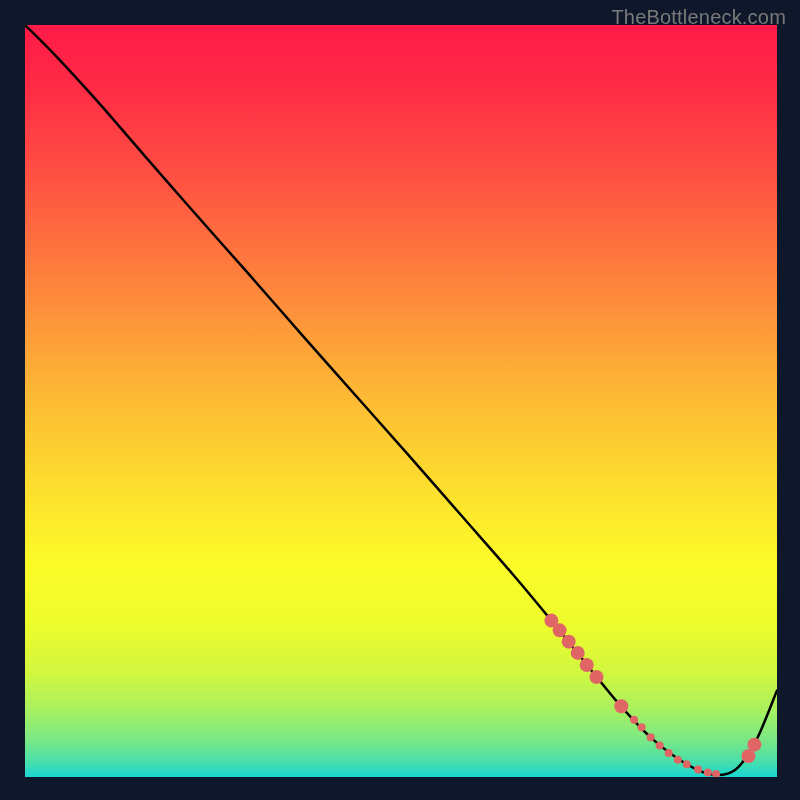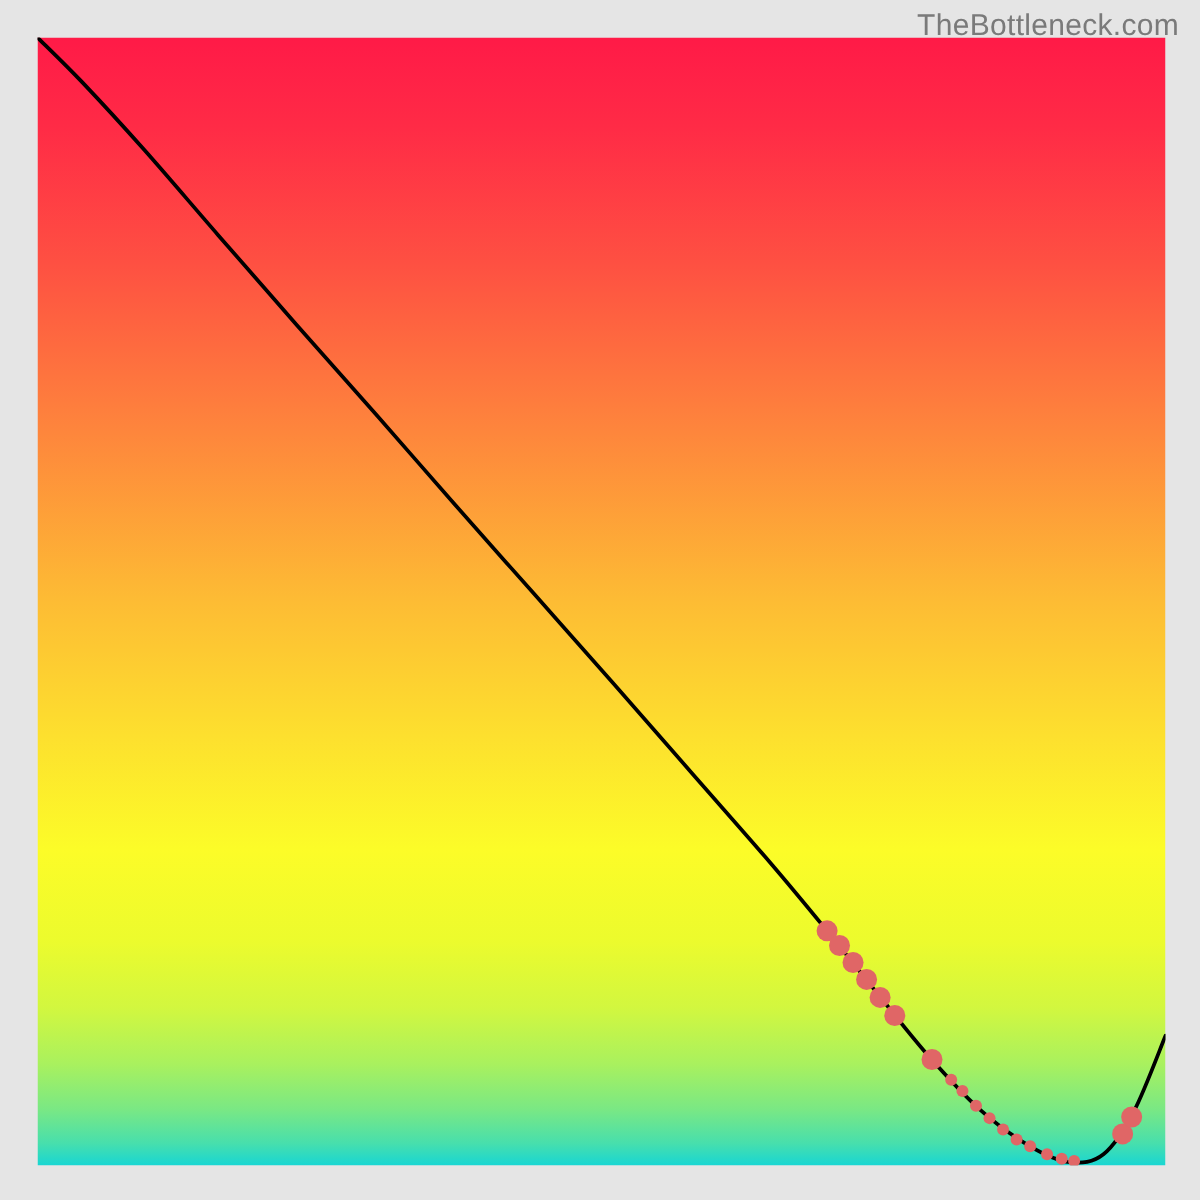--- a/index.html
+++ b/index.html
@@ -8,21 +8,21 @@
     width: 800px;
     height: 800px;
     background: #000;
     font-family: Arial, Helvetica, sans-serif;
     overflow: hidden;
   }
   .stage {
     position: relative;
     width: 800px;
     height: 800px;
-    background: #e5e5e5;
+    background: #0f172a;
   }
   .watermark {
     position: absolute;
     top: 6px;
     right: 14px;
     color: #7a7a7a;
     font-size: 20px;
     font-weight: 500;
     letter-spacing: 0.2px;
     z-index: 20;

